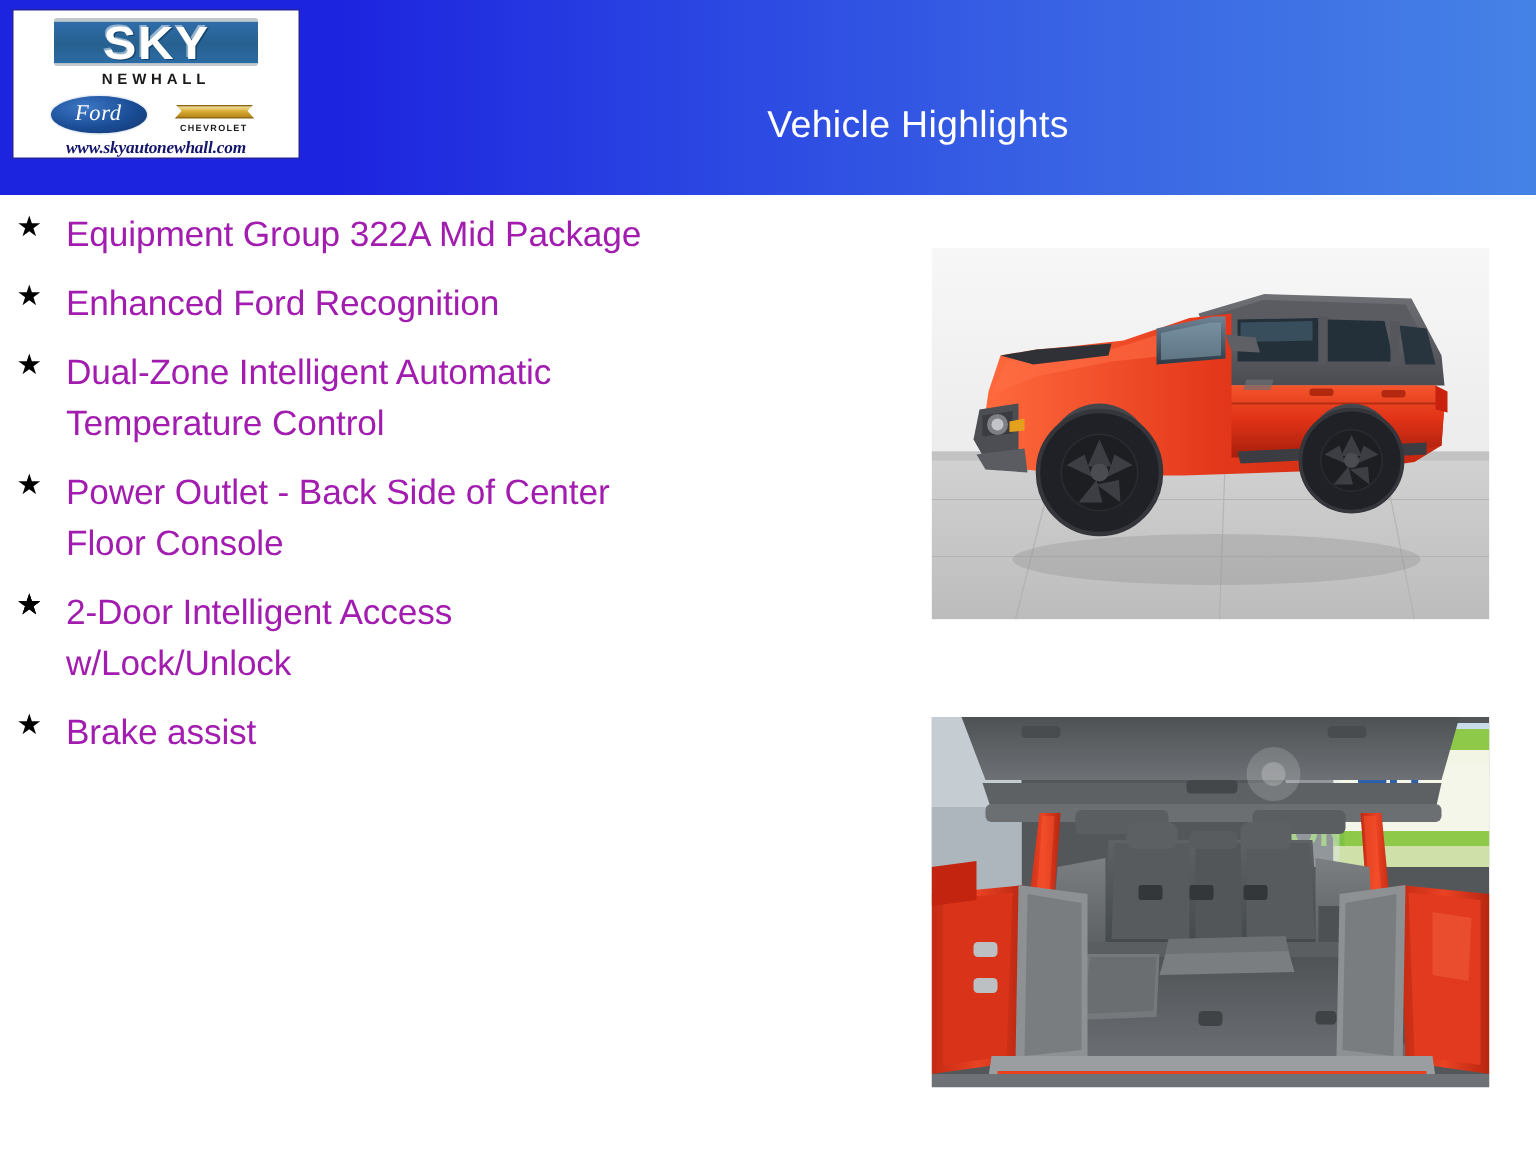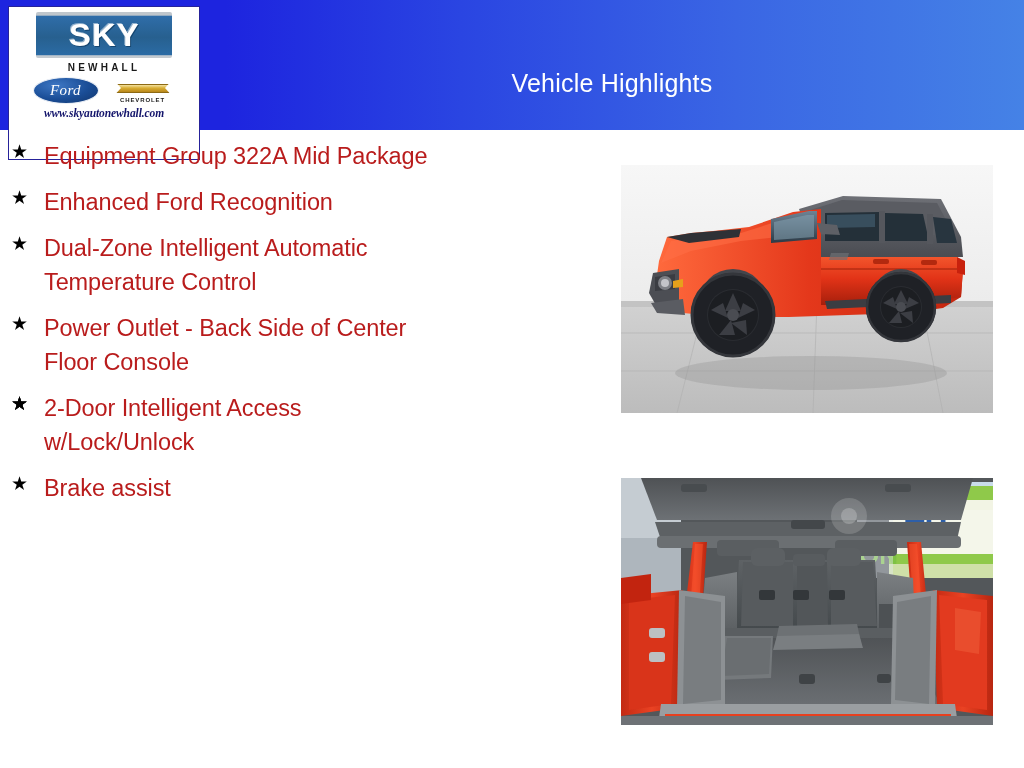--- a/index.html
+++ b/index.html
@@ -11,21 +11,21 @@
     overflow:hidden;
   }
   .slide{ position:relative; width:1024px; height:768px; background:#fff; }
 
   
   .header{
     position:absolute; left:0; top:0; width:1024px; height:130px;
     background:linear-gradient(to right,#1d24df 0%,#1d24df 22%,#2a45e2 45%,#3a66e4 72%,#4582e6 100%);
   }
   .logo-box{
-    position:absolute; left:8px; top:6px; width:192px; height:154px;
+    position:absolute; left:8px; top:6px; width:192px; height:100px;
     background:#ffffff; border:1px solid #26229a;
     display:flex; flex-direction:column; align-items:center;
     justify-content:flex-start; padding-top:5px;
   }
   .sky-badge{
     width:136px; height:46px; border-radius:2px;
     background:linear-gradient(to bottom,#bfc6cc 0%,#bfc6cc 7%,#2f6da9 9%,#27608f 55%,#2b6ba4 93%,#c3cad0 95%,#c3cad0 100%);
     display:flex; align-items:center; justify-content:center;
   }
   .sky-badge-text{
@@ -80,21 +80,21 @@
   }
 
   
   .highlights{ position:absolute; left:0; top:139px; width:600px; }
   .bullet{ position:relative; padding-left:44px; margin-bottom:12px; }
   .bullet .star{
     position:absolute; left:11px; top:3px;
     font-size:19px; line-height:1; color:#000000;
   }
   .bullet .btext{
-    font-size:23.5px; line-height:34px; color:#b91c1c;
+    font-size:23.5px; line-height:34px; color:#a21caf;
     white-space:pre-line; letter-spacing:-.1px;
   }
 
   
   .photo{ position:absolute; overflow:hidden; background:#ffffff; }
   .photo-exterior{ left:621px; top:165px; width:372px; height:248px; }
   .photo-cargo{ left:621px; top:478px; width:372px; height:247px; }
   .photo svg{ display:block; width:100%; height:100%; }
 </style>
 </head>

